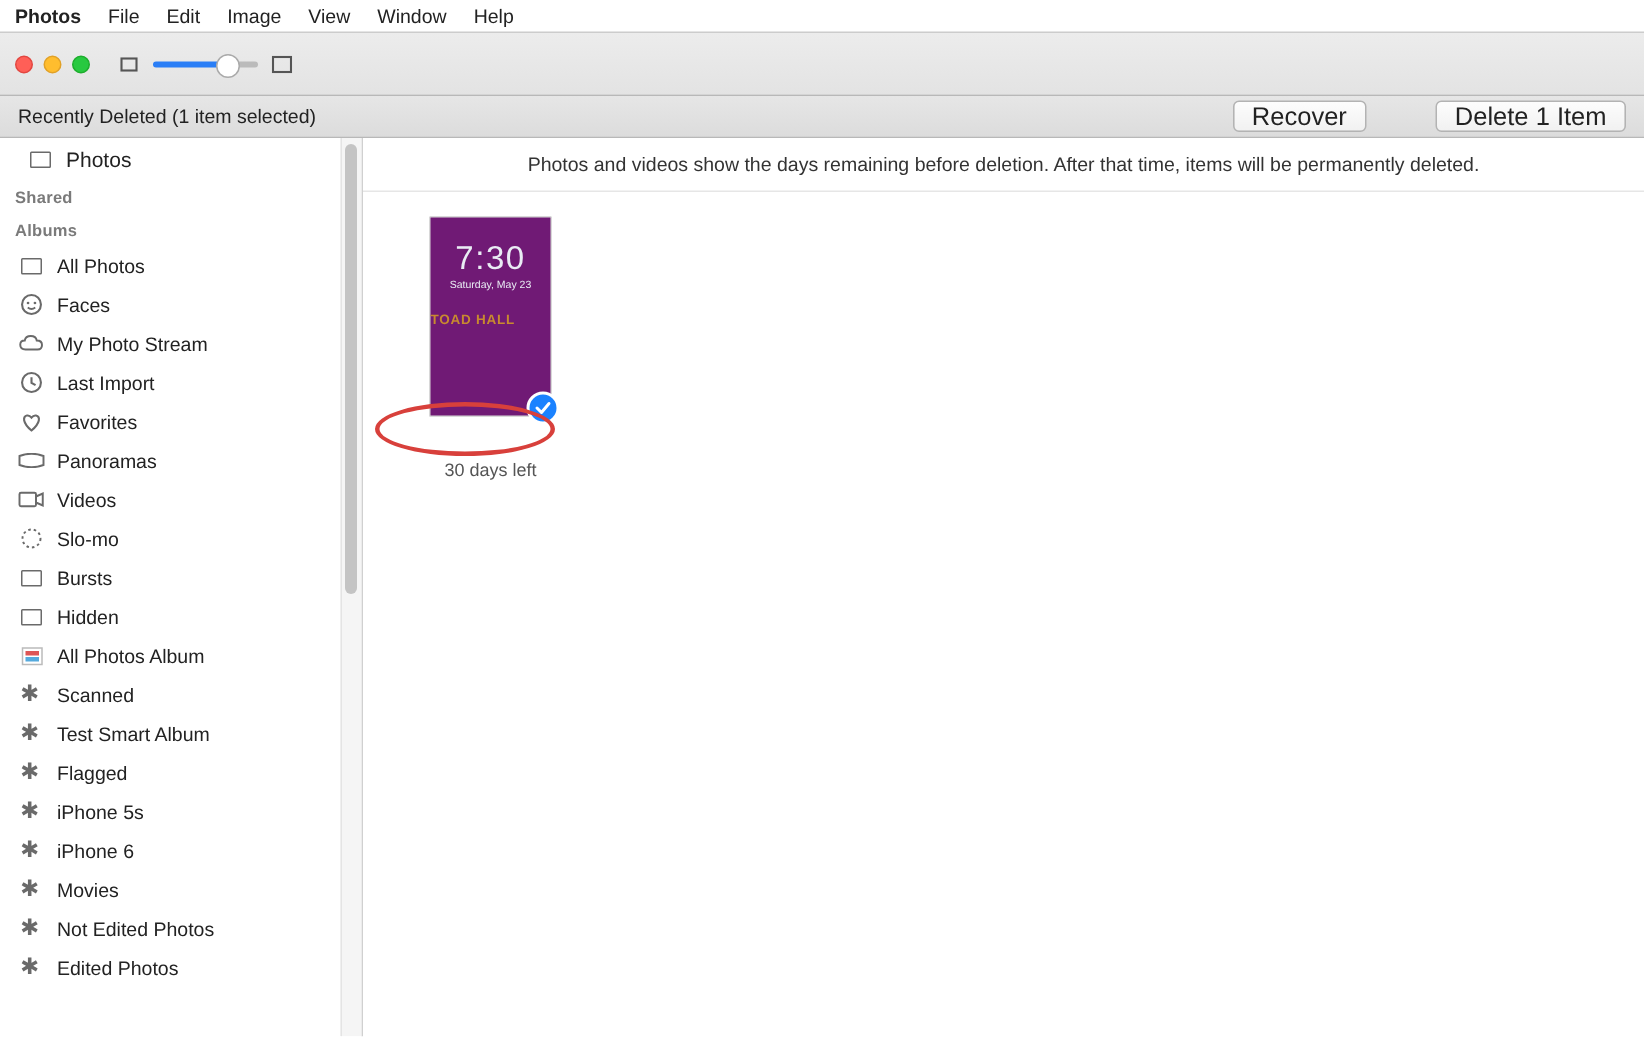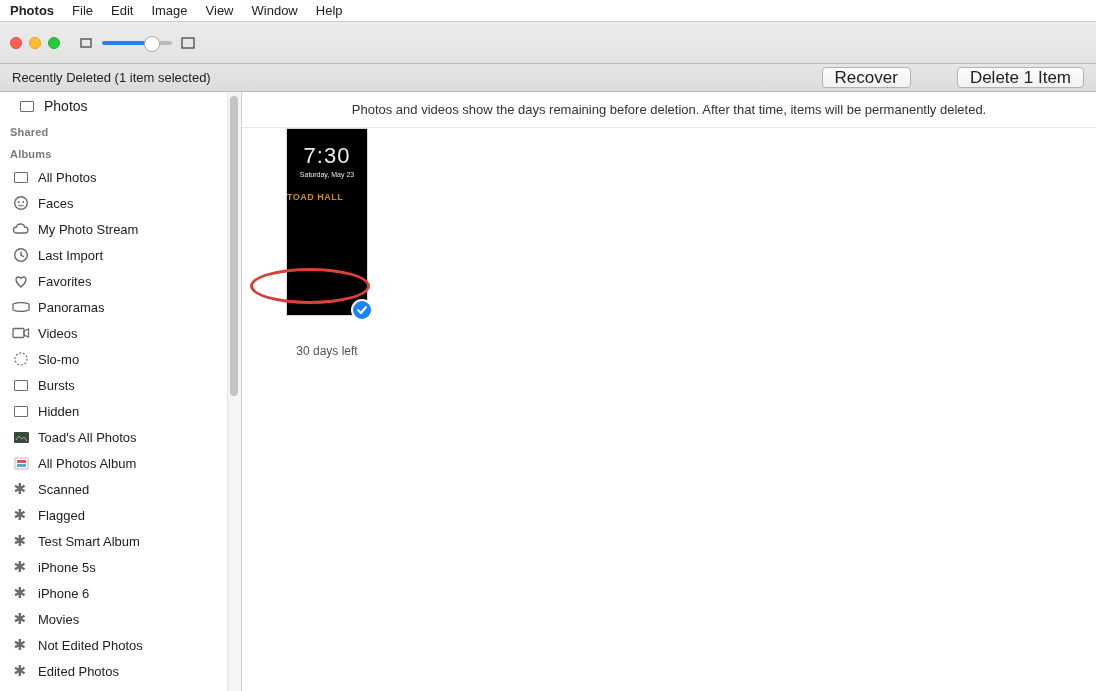--- a/index.html
+++ b/index.html
@@ -35,21 +35,21 @@
 .side-item { display:flex; align-items:center; gap:8px; padding: 4px 12px; height:26px; font-size:13px; cursor:default;}
 .side-header { font-size:11px; color:#7a7a7a; font-weight:600; padding: 6px 10px 4px; letter-spacing:.2px;}
 .side-item .icon { width:18px; height:18px; display:inline-flex; align-items:center; justify-content:center; color:#6a6a6a;}
 .side-item.top { padding-left:18px; font-size:14px; height:28px;}
 
 
 .content { flex:1; position:relative; background:#fff;}
 .infoband { height:36px; display:flex; align-items:center; justify-content:center; font-size:13px; color:#333; border-bottom:1px solid #e6e6e6;}
 .grid { padding:14px 30px; position:relative;}
 .thumb-wrap { position:absolute; left:30px; top:0; width:110px; text-align:center;}
-.thumb { width:82px; height:188px; margin:0 auto; background:#000000; border:1px solid #d8d8d8; position:relative; border-radius:1px;}
+.thumb { width:82px; height:134px; margin:16px auto; background:#701a75; border:1px solid #d8d8d8; position:relative; border-radius:1px;}
 .thumb .time { color:#e9ecf4; font-size:22px; font-weight:300; text-align:center; padding-top:14px; letter-spacing:1px;}
 .thumb .date { color:#e9ecf4; font-size:7px; text-align:center; margin-top:2px;}
 .thumb .poster { color:#c88a2f; font-size:9px; font-weight:600; text-align:left; margin-top:14px; letter-spacing:.5px;}
 .selbadge { position:absolute; right:-6px; bottom:-6px; width:22px; height:22px; background:#1a82ff; border:2px solid #fff; border-radius:50%; display:flex; align-items:center; justify-content:center;}
 .selbadge svg { stroke:#fff; }
 .caption { font-size:12px; color:#555; margin-top:28px;}
 .ellipse { position:absolute; left:8px; top:140px; width:120px; height:36px; border:3px solid #d8403b; border-radius:50%; background:transparent; pointer-events:none;}
 
 
 .rect-icon { width:14px; height:11px; border:1.5px solid #6a6a6a; border-radius:1px;}
@@ -185,54 +185,45 @@
             <span>Bursts</span>
           </div>
           <div class="side-item">
             <span class="icon">
               <span class="rect-icon"></span>
             </span>
             <span>Hidden</span>
           </div>
           <div class="side-item">
             <span class="icon">
-              <svg width="17" height="14">
-                <rect x="1" y="2" width="15" height="11" fill="#3a4a3a" rx="1"></rect>
-                <path d="M3 10 L6 6 L9 9 L11 7 L14 11" stroke="#9aa" stroke-width="1" fill="none"></path>
-              </svg>
-            </span>
-            <span>Toad's All Photos</span>
-          </div>
-          <div class="side-item">
-            <span class="icon">
               <svg width="17" height="16">
                 <rect x="2" y="3" width="13" height="11" fill="#fff" stroke="#bbb"></rect>
                 <rect x="4" y="5" width="9" height="3" fill="#d55"></rect>
                 <rect x="4" y="9" width="9" height="3" fill="#5ad"></rect>
               </svg>
             </span>
             <span>All Photos Album</span>
           </div>
           <div class="side-item">
             <span class="icon">
               <span class="gear-icon"></span>
             </span>
             <span>Scanned</span>
           </div>
           <div class="side-item">
             <span class="icon">
               <span class="gear-icon"></span>
             </span>
+            <span>Test Smart Album</span>
+          </div>
+          <div class="side-item">
+            <span class="icon">
+              <span class="gear-icon"></span>
+            </span>
             <span>Flagged</span>
-          </div>
-          <div class="side-item">
-            <span class="icon">
-              <span class="gear-icon"></span>
-            </span>
-            <span>Test Smart Album</span>
           </div>
           <div class="side-item">
             <span class="icon">
               <span class="gear-icon"></span>
             </span>
             <span>iPhone 5s</span>
           </div>
           <div class="side-item">
             <span class="icon">
               <span class="gear-icon"></span>

